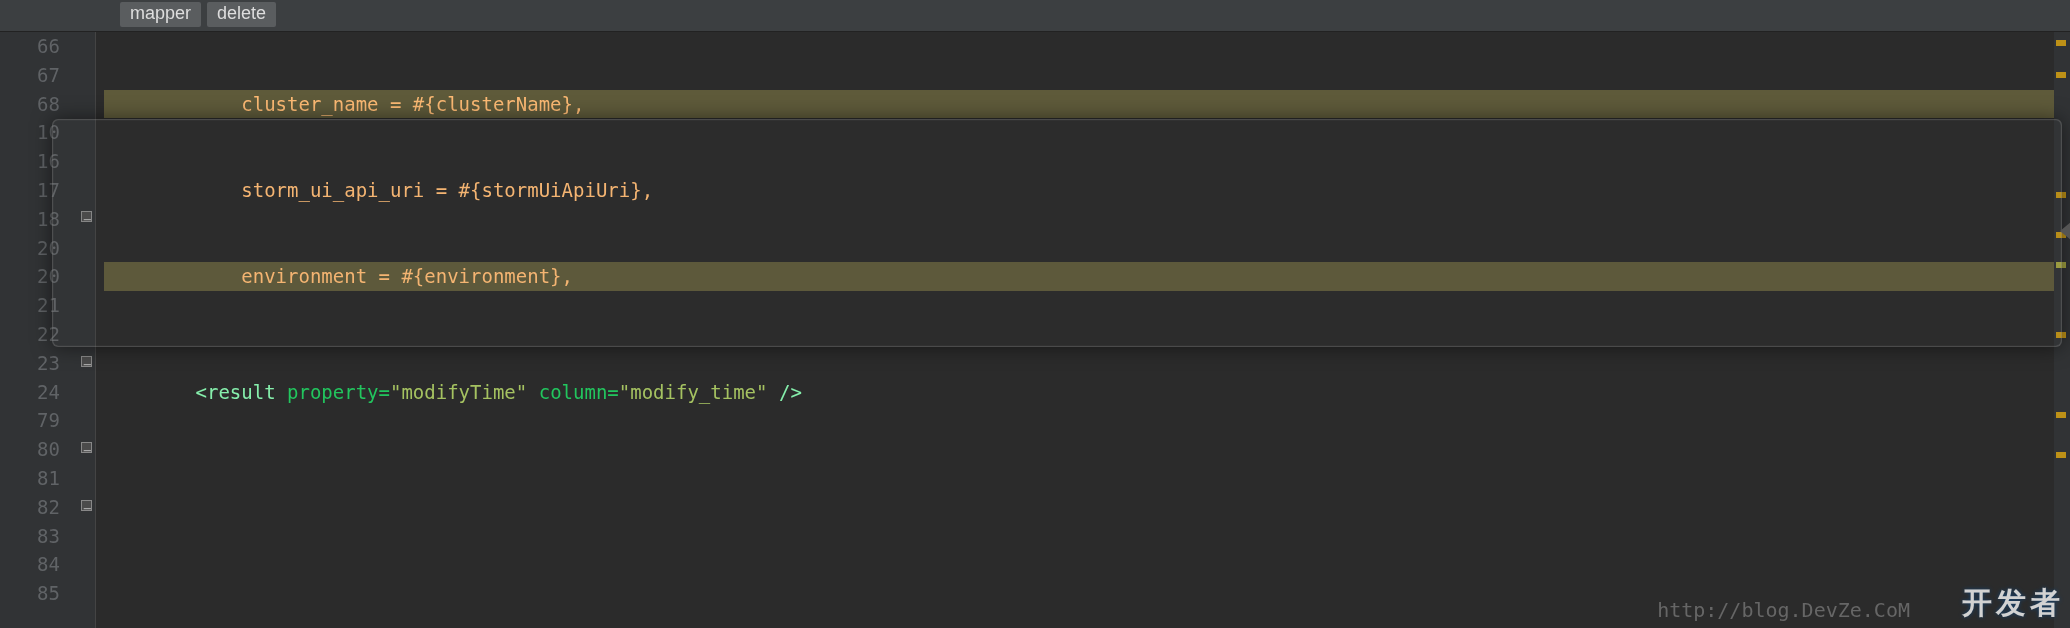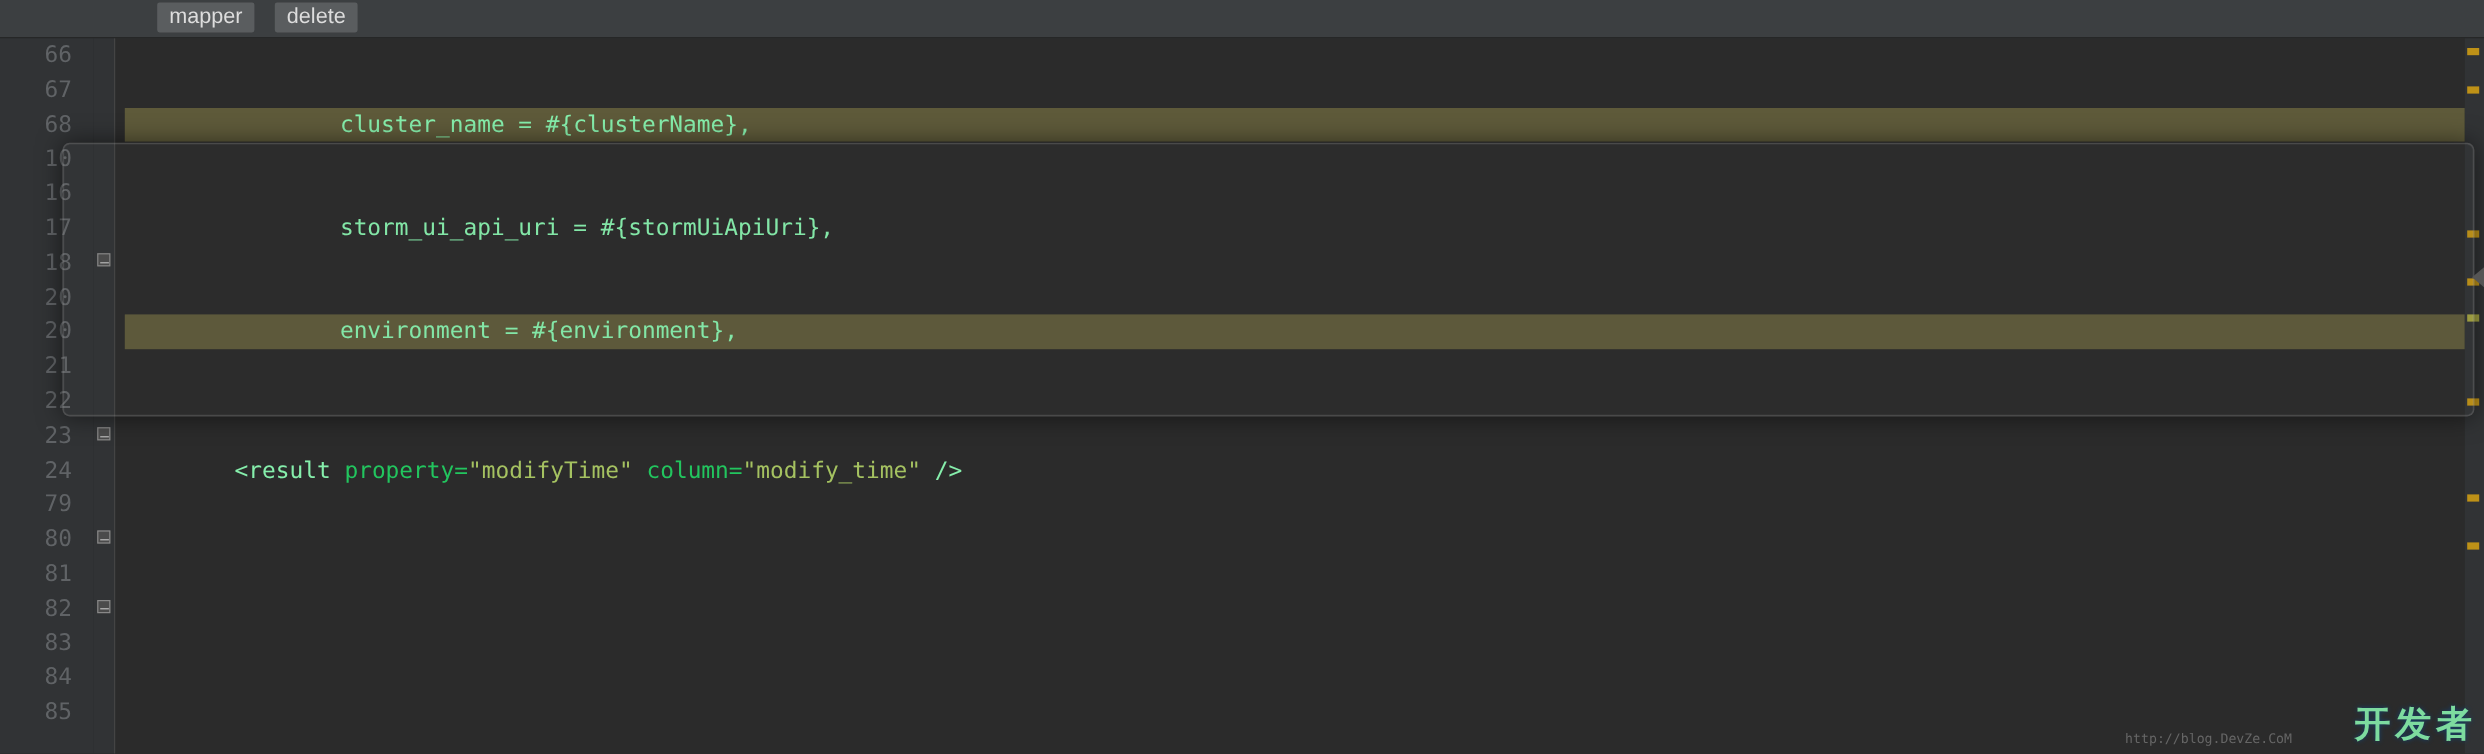--- a/index.html
+++ b/index.html
@@ -19,21 +19,20 @@
     background: #3c3f41;
     border-bottom: 1px solid #222;
     font-family: sans-serif;
     font-size: 18px;
   }
   .breadcrumb .crumb {
     background: #5a5d5f;
     color: #ddd;
     padding: 1px 10px 3px 10px;
     border-radius: 2px;
-    margin-left: 11px;
   }
   .editor {
     display: flex;
     height: calc(100% - 28px);
     position: relative;
   }
   .gutter {
     width: 78px;
     background: #313335;
     color: #606366;
@@ -73,21 +72,21 @@
     line-height: 28.8px;
     white-space: pre;
     padding-left: 8px;
     position: relative;
   }
   .line { height: 28.8px; position: relative; }
   .hl-bg { background: #5e5a3a; }
   .tag { color: #86efac; }
   .attr { color: #22c55e; }
   .str { color: #a5c261; }
-  .id { color: #86efac; padding-left: 42px; }
+  .id { color: #fdba74; }
 
   .overlay-panel {
     position: absolute;
     left: 52px;
     right: 8px;
     top: 87px;
     height: 228px;
     border-radius: 6px;
     background: rgba(80,80,80,0.05);
     box-shadow: 0 0 20px rgba(0,0,0,0.5), inset 0 0 1px rgba(255,255,255,0.3);
@@ -108,34 +107,34 @@
     height: 6px;
     background: #cc8b2f;
   }
   .marker.warn { background: #be9117; }
   .marker.err { background: #a0a040; }
 
   .watermark {
     position: absolute;
     right: 6px;
     bottom: 4px;
-    color: #86efac;
+    color: #e5e5e5;
     font-family: sans-serif;
     font-size: 30px;
     font-weight: bold;
     letter-spacing: 4px;
     text-shadow: 0 0 4px #147;
     opacity: 0.9;
   }
   .watermark-url {
     position: absolute;
     right: 160px;
     bottom: 6px;
     color: #666;
-    font-size: 11px;
+    font-size: 20px;
     font-family: monospace;
   }
   .arrow-right {
     position: absolute;
     right: -2px;
     top: 189px;
     width: 0; height: 0;
     border-top: 10px solid transparent;
     border-bottom: 10px solid transparent;
     border-right: 12px solid #555;

